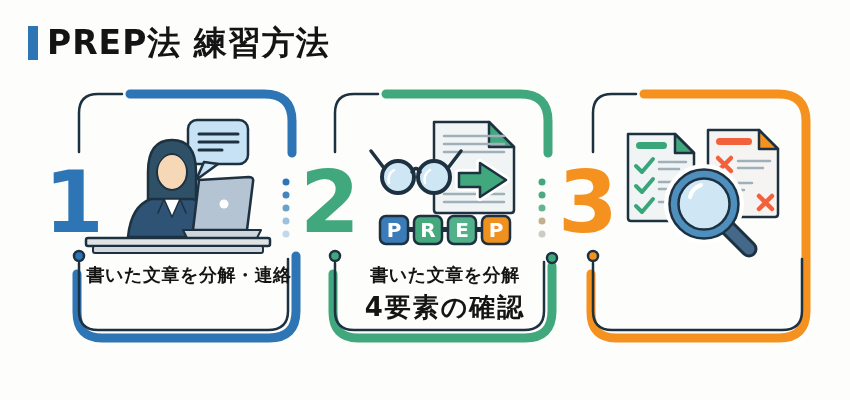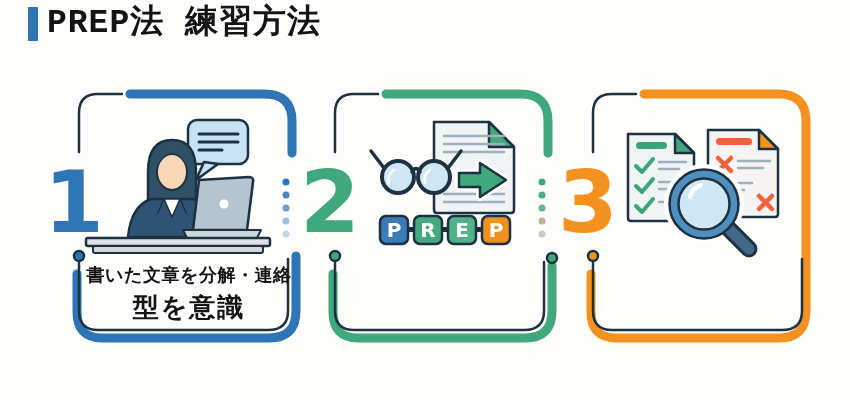--- a/index.html
+++ b/index.html
@@ -5,21 +5,21 @@
   html,body{margin:0;padding:0;}
   body{
     width:850px;height:400px;overflow:hidden;
     background:var(--bg,#fdfdfb);
     font-family:"DejaVu Sans","Liberation Sans",sans-serif;
     color:var(--ink,#141414);
   }
   .stage{position:relative;width:850px;height:400px;}
 
   
-  .header{position:absolute;top:5px;left:28px;display:flex;align-items:center;gap:9px;font-family:Liberation Mono, monospace;}
+  .header{position:absolute;top:24px;left:28px;display:flex;align-items:center;gap:9px;}
   .accent-bar{width:10px;height:34px;background:var(--titleAccent,#2e75b5);flex:0 0 auto;}
   .page-title{margin:0;font-size:33px;line-height:38px;font-weight:800;letter-spacing:1px;color:var(--ink,#141414);}
 
   
   .card{position:absolute;top:80px;width:252px;height:285px;}
   .card1{left:52px;}
   .card2{left:308px;}
   .card3{left:566px;}
   .frame{position:absolute;top:0;left:0;}
 
@@ -128,21 +128,20 @@
         </g>
         <g>
           <rect class="i-desk" x="34" y="158" width="184" height="8" rx="2"></rect>
           <rect class="i-desk2" x="41" y="166" width="170" height="7" rx="2"></rect>
         </g>
       </g>
     </svg>
     <div class="num">1</div>
     <div class="caption">
       <div class="cap1">書いた文章を分解・連絡</div>
-      <div class="cap2">型を意識</div>
     </div>
   </section>
 
   <section class="card card2">
     <svg class="frame" width="252" height="285" viewBox="0 0 252 285">
       <path class="dark" d="M 70 14 H 46 Q 27 14 27 33 V 72"></path>
       <path class="thick accent" d="M 78 14 H 212 Q 240 14 240 41 V 73"></path>
       <g>
         <circle cx="234" cy="102" r="3.5" fill="#41a87d"></circle>
         <circle cx="234" cy="115" r="3.5" fill="#4aab83"></circle>
@@ -182,20 +181,24 @@
           <rect class="i-block" x="140" y="136" width="28" height="28" rx="6" fill="#52b189"></rect>
           <rect class="i-block" x="174" y="136" width="28" height="28" rx="6" fill="#f0911f"></rect>
           <text class="block-letter" x="86" y="150" text-anchor="middle" dominant-baseline="central">P</text>
           <text class="block-letter" x="120" y="150" text-anchor="middle" dominant-baseline="central">R</text>
           <text class="block-letter" x="154" y="150" text-anchor="middle" dominant-baseline="central">E</text>
           <text class="block-letter" x="188" y="150" text-anchor="middle" dominant-baseline="central">P</text>
         </g>
       </g>
     </svg>
     <div class="num">2</div>
+    <div class="caption">
+      <div class="cap1">書いた文章を分解</div>
+      <div class="cap2">4要素の確認</div>
+    </div>
   </section>
 
   <section class="card card3">
     <svg class="frame" width="252" height="285" viewBox="0 0 252 285">
       <path class="dark" d="M 70 14 H 46 Q 27 14 27 33 V 72"></path>
       <path class="thick accent" d="M 78 14 H 212 Q 240 14 240 41 V 231 Q 240 258 213 258 H 50 Q 25 258 25 232 V 194"></path>
       <path class="dark" d="M 27 183 V 231 Q 27 250 46 250 H 216 Q 236 250 236 231 V 179"></path>
       <circle class="accent-fill dark-ring" cx="27" cy="176" r="5"></circle>
 
       <g>

